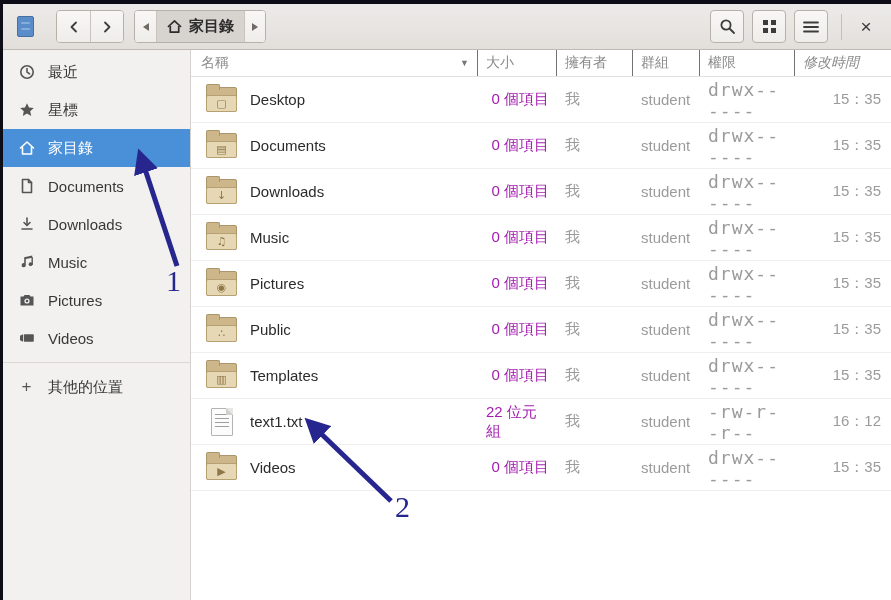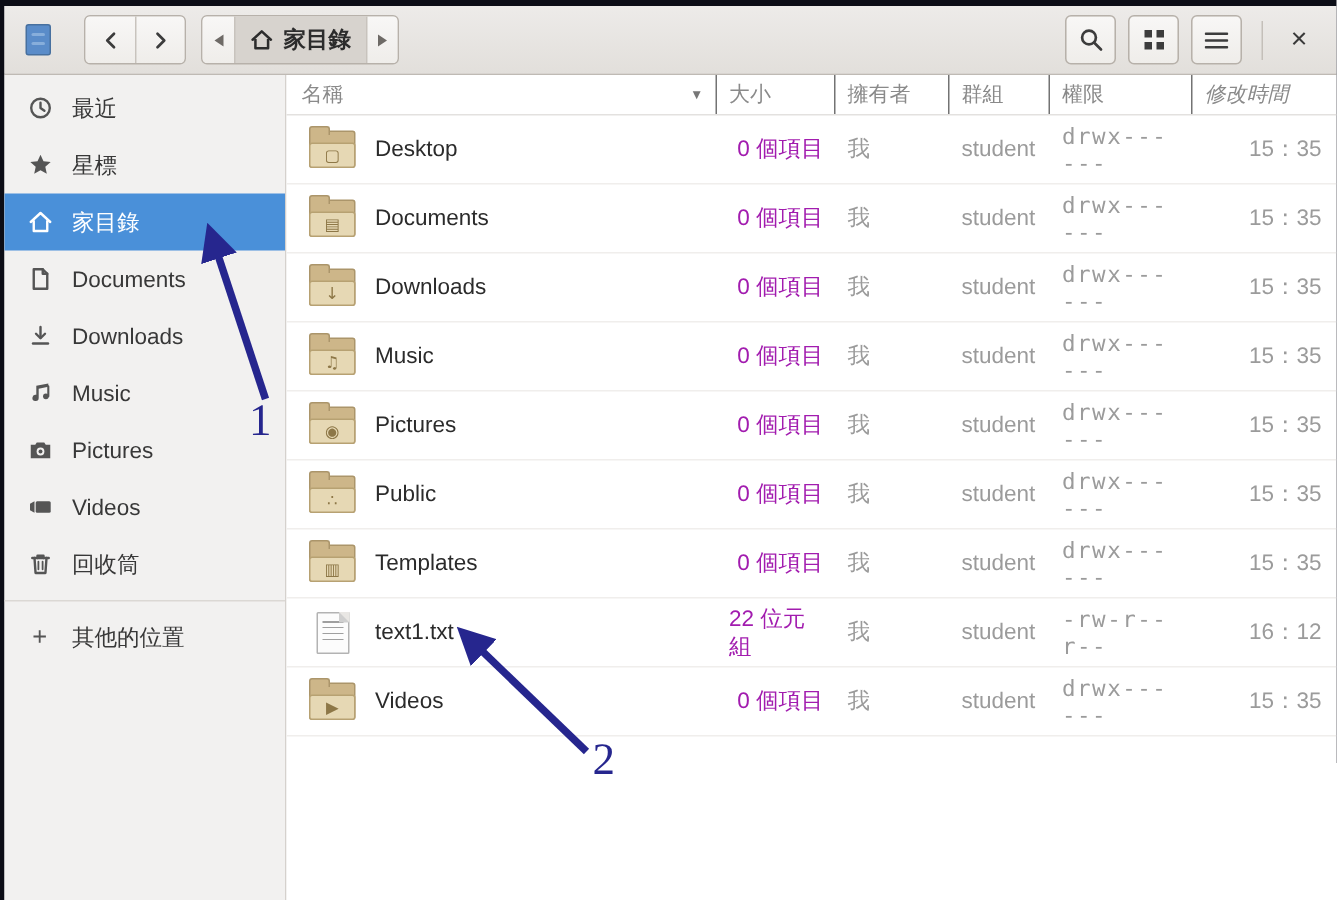--- a/index.html
+++ b/index.html
@@ -54,21 +54,21 @@
   .th.c-name { justify-content:space-between; padding-left:10px; }
   .sort-arrow { font-size:9px; color:#777; }
   .th.c-time { justify-content:flex-start; }
 
   .rows { flex:1; overflow:hidden; }
   .frow { height:46px; display:flex; align-items:center; border-bottom:1px solid #f0eeec; font-size:15px; cursor:default; }
   .cell { display:flex; align-items:center; padding:0 8px; height:100%; }
   .cell.c-name { gap:13px; padding-left:15px; color:#2b2b2b; }
   .cell.c-size { justify-content:flex-end; color:#a21caf; }
   .cell.c-owner, .cell.c-group { color:#9b9b9b; }
-  .cell.c-perms { color:#9b9b9b; font-family:"DejaVu Sans Mono","Liberation Mono",monospace; font-size:15px; letter-spacing:1px; }
+  .cell.c-perms { color:#9b9b9b; font-family:"DejaVu Sans Mono","Liberation Mono",monospace; font-size:18px; letter-spacing:1px; }
   .cell.c-time { justify-content:flex-end; color:#9b9b9b; padding-right:10px; }
 
   
   .ic-folder { width:31px; height:25px; position:relative; flex:0 0 31px; }
   .ic-folder .back { position:absolute; inset:0; background:#cdb689; border:1px solid #ab956a; border-radius:2px; }
   .ic-folder .back::before { content:""; position:absolute; top:-4px; left:-1px; width:12px; height:5px; background:#cdb689; border:1px solid #ab956a; border-bottom:none; border-radius:2px 2px 0 0; }
   .ic-folder .front { position:absolute; left:0; right:0; bottom:0; height:17px; background:#e6d8b4; border:1px solid #b7a172; border-radius:2px; }
   .ic-folder .emblem { position:absolute; left:0; right:0; bottom:1px; height:16px; display:flex; align-items:center; justify-content:center; font-size:11px; color:#8d7747; z-index:2; font-family:"DejaVu Sans",sans-serif; }
   
   .ic-file { width:22px; height:28px; background:#fcfcfc; border:1px solid #b3b3b3; border-radius:1px; position:relative; flex:0 0 22px; margin:0 4px 0 5px; }
@@ -227,31 +227,20 @@
       <div class="side-item">
         <span class="si">
           <svg viewBox="0 0 16 16">
               <path class="f" d="M1 5.8l3-1.6v7.6l-3-1.6z"></path>
               <rect class="f" x="4.8" y="4.2" width="10" height="7.6" rx="1"></rect>
             </svg>
         </span>
         <span>Videos</span>
       </div>
 
-      <div class="side-item">
-        <span class="si">
-          <svg viewBox="0 0 16 16">
-              <path class="stroke" d="M2.5 4h11"></path>
-              <path class="stroke" d="M6 4V2.5h4V4"></path>
-              <path class="stroke" d="M4 4l.7 10h6.6L12 4"></path>
-              <path class="stroke" d="M6.6 6.5v5M9.4 6.5v5" style="stroke-width:1.2"></path>
-            </svg>
-        </span>
-        <span>回收筒</span>
-      </div>
 
       <div class="side-sep"></div>
 
       <div class="side-item">
         <span class="si" style="font-size:17px;color:#555;">+</span>
         <span>其他的位置</span>
       </div>
     </div>
 
     <div class="main">

